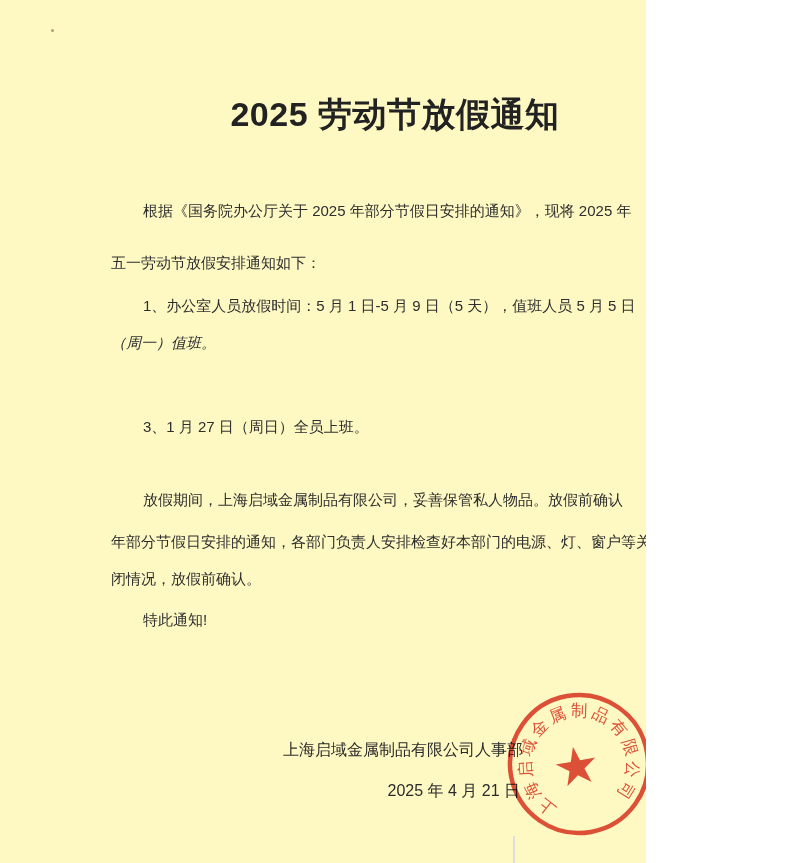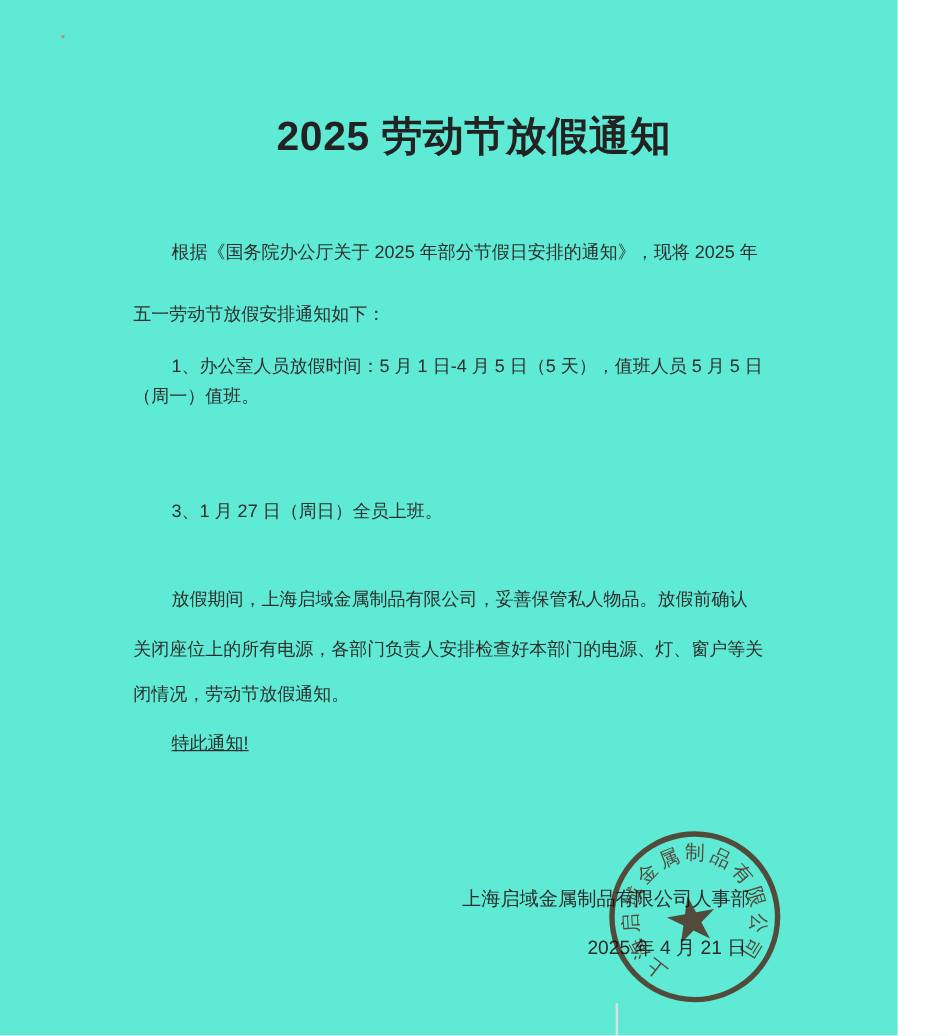--- a/index.html
+++ b/index.html
@@ -3,23 +3,23 @@
 <meta charset="utf-8">
 <style>
   * { margin: 0; padding: 0; box-sizing: border-box; }
   html, body { background: #ffffff; }
   body {
     font-family: "Liberation Sans", sans-serif;
     width: 790px;
   }
   .page {
     position: relative;
-    width: 748px;
+    width: 646px;
     height: 863px;
-    background: #5eead4;
+    background: #fef9c3;
     overflow: hidden;
     color: #2e2e2e;
   }
   .title {
     position: absolute;
     top: 94px;
     left: 0;
     width: 790px;
     text-align: center;
     font-size: 34px;
@@ -32,27 +32,27 @@
   .line {
     position: absolute;
     font-size: 15px;
     line-height: 22px;
     white-space: nowrap;
     color: #2e2e2e;
   }
   .l0 { top: 200px; left: 143px; }
   .l1 { top: 252px; left: 111px; }
   .l2 { top: 295px; left: 143px; }
-  .l3 { top: 320px; left: 111px; }
+  .l3 { top: 332px; left: 111px; font-style: italic; }
   .l4 { top: 377px; left: 143px; }
   .l5 { top: 416px; left: 143px; }
   .l6 { top: 489px; left: 143px; }
   .l7 { top: 531px; left: 111px; }
   .l8 { top: 568px; left: 111px; }
-  .l9 { top: 609px; left: 143px; text-decoration: underline; }
+  .l9 { top: 609px; left: 143px; }
   .sig-company {
     position: absolute;
     top: 739px;
     left: 0;
     right: 123px;
     text-align: right;
     font-size: 16px;
     line-height: 22px;
     white-space: nowrap;
     color: #2b2b2b;
@@ -114,26 +114,26 @@
 </style>
 </head>
 <body>
 
 <div class="page">
 
   <div class="title">2025 劳动节放假通知</div>
 
   <div class="line l0">根据《国务院办公厅关于 2025 年部分节假日安排的通知》，现将 2025 年</div>
   <div class="line l1">五一劳动节放假安排通知如下：</div>
-  <div class="line l2">1、办公室人员放假时间：5 月 1 日-4 月 5 日（5 天），值班人员 5 月 5 日</div>
+  <div class="line l2">1、办公室人员放假时间：5 月 1 日-5 月 9 日（5 天），值班人员 5 月 5 日</div>
   <div class="line l3">（周一）值班。</div>
   <div class="line l5">3、1 月 27 日（周日）全员上班。</div>
   <div class="line l6">放假期间，上海启域金属制品有限公司，妥善保管私人物品。放假前确认</div>
-  <div class="line l7">关闭座位上的所有电源，各部门负责人安排检查好本部门的电源、灯、窗户等关</div>
-  <div class="line l8">闭情况，劳动节放假通知。</div>
+  <div class="line l7">年部分节假日安排的通知，各部门负责人安排检查好本部门的电源、灯、窗户等关</div>
+  <div class="line l8">闭情况，放假前确认。</div>
   <div class="line l9">特此通知!</div>
 
   <div class="sig-company">上海启域金属制品有限公司人事部</div>
   <div class="sig-date">2025 年 4 月 21 日</div>
 
   <svg class="seal" viewBox="-85 -85 170 170" xmlns="http://www.w3.org/2000/svg" color="#d93a2e">
     <g transform="rotate(-10)">
       <circle r="69" fill="none" stroke="currentColor" stroke-width="4.5"></circle>
       <path id="sealArc" d="M -30.86 36.77 A 48 48 0 1 1 30.86 36.77" fill="none"></path>
       <text text-anchor="middle">

